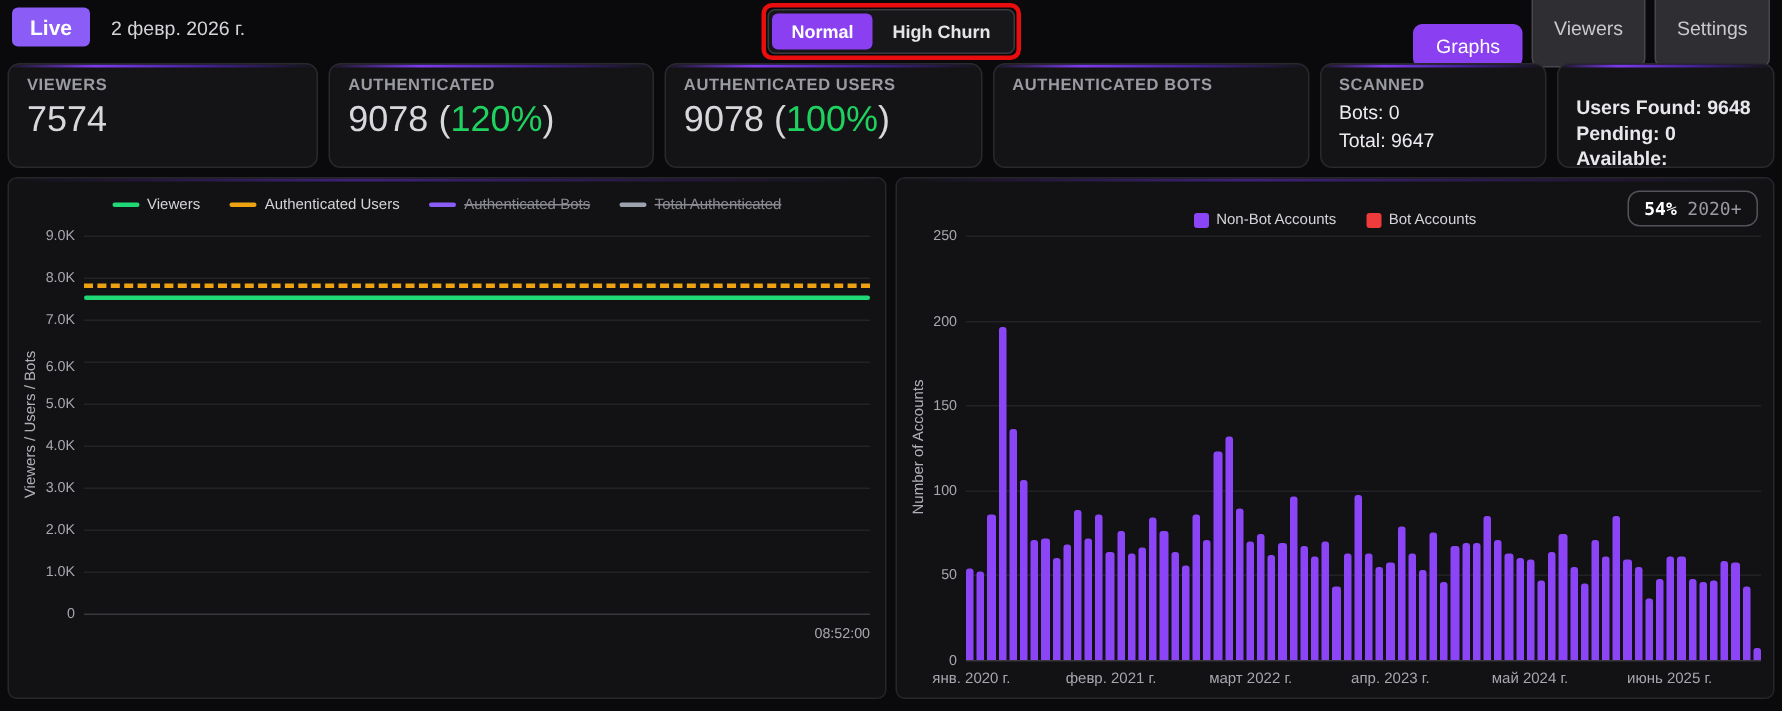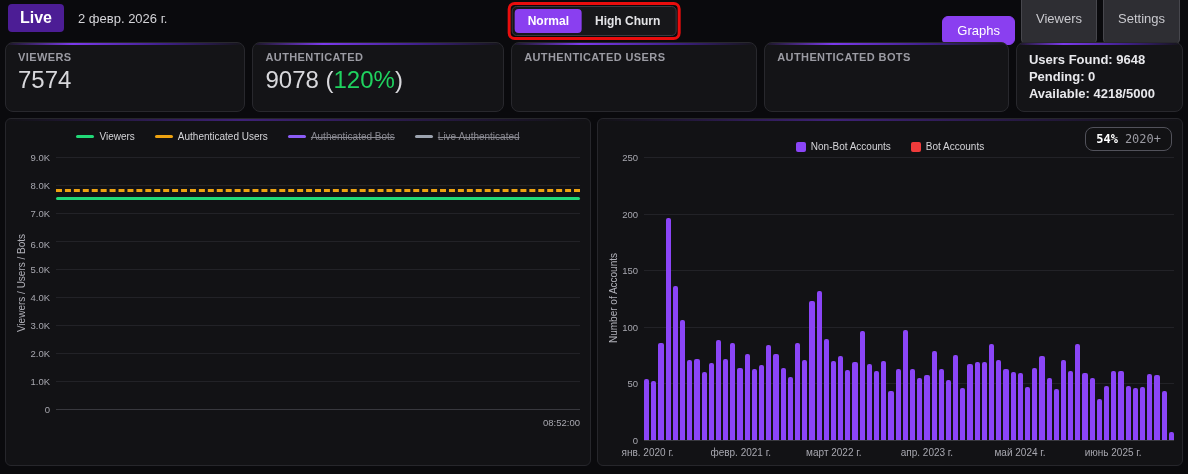--- a/index.html
+++ b/index.html
@@ -9,21 +9,21 @@
     color: #e4e4e7;
     font-family: "Liberation Sans", sans-serif;
   }
 
   
   .topbar {
     height: 36px; display: flex; align-items: center;
     padding: 0 8px; position: relative;
   }
   .live-badge {
-    background: #4c1d95; color: #fff; font-weight: bold; font-size: 16px;
+    background: #8b5cf6; color: #fff; font-weight: bold; font-size: 14px;
     padding: 5px 12px; border-radius: 4px;
   }
   .date-label { margin-left: 14px; font-size: 13px; color: #d4d4d8; }
   .mode-toggle-outline {
     position: absolute; left: 50%; top: 2px; transform: translateX(-50%);
     border: 3px solid #e90d0d; border-radius: 7px; padding: 1px;
   }
   .mode-toggle {
     background: #17171a; border: 1px solid #3a3a40; border-radius: 5px;
     display: flex; align-items: center; padding: 2px;
@@ -146,27 +146,33 @@
   <div class="card w1">
     <div class="card-label">VIEWERS</div>
     <div class="card-value">7574</div>
   </div>
   <div class="card w2">
     <div class="card-label">AUTHENTICATED</div>
     <div class="card-value"><span>9078</span> <span>(</span><span class="pct-green">120%</span><span>)</span></div>
   </div>
   <div class="card w3">
     <div class="card-label">AUTHENTICATED USERS</div>
+    <div class="card-value"><span>9078</span> <span>(</span><span class="pct-green">100%</span><span>)</span></div>
   </div>
   <div class="card w4">
     <div class="card-label">AUTHENTICATED BOTS</div>
     <div class="card-value"></div>
   </div>
+  <div class="card w5">
+    <div class="card-label">SCANNED</div>
+    <div class="card-line">Bots: 0</div>
+    <div class="card-line">Total: 9647</div>
+  </div>
   <div class="card w6" style="padding-top:9px;">
-    <div class="card-line-bold" style="margin-top:0;">Users Found: 9648</div>
+    <div class="card-line-bold" style="margin-top:12px;">Users Found: 9648</div>
     <div class="card-line-bold">Pending: 0</div>
     <div class="card-line-bold">Available: 4218/5000</div>
   </div>
 </div>
 
 <div class="charts-row">
 
   <div class="panel panel-left">
     <div class="legend-row" id="legend1" style="top:12px;">
       <span class="legend-item">
@@ -176,21 +182,21 @@
       <span class="legend-item">
           <span class="swatch-line" style="background: rgb(237, 162, 17);"></span>
           <span class="ltext">Authenticated Users</span>
         </span>
       <span class="legend-item disabled">
           <span class="swatch-line" style="background: rgb(139, 92, 246);"></span>
           <span class="ltext">Authenticated Bots</span>
         </span>
       <span class="legend-item disabled">
           <span class="swatch-line" style="background: rgb(156, 163, 175);"></span>
-          <span class="ltext">Live Authenticated</span>
+          <span class="ltext">Total Authenticated</span>
         </span>
     </div>
     <div class="ytitle" style="left:15px; top:164px;">Viewers / Users / Bots</div>
     <div class="plot plot1" id="plot1">
         <div class="gridline" style="top: 0px;"></div>
         <div class="ytick" style="top: -5px;">9.0K</div>
         <div class="gridline" style="top: 28px;"></div>
         <div class="ytick" style="top: 23px;">8.0K</div>
         <div class="gridline" style="top: 56px;"></div>
         <div class="ytick" style="top: 51px;">7.0K</div>

